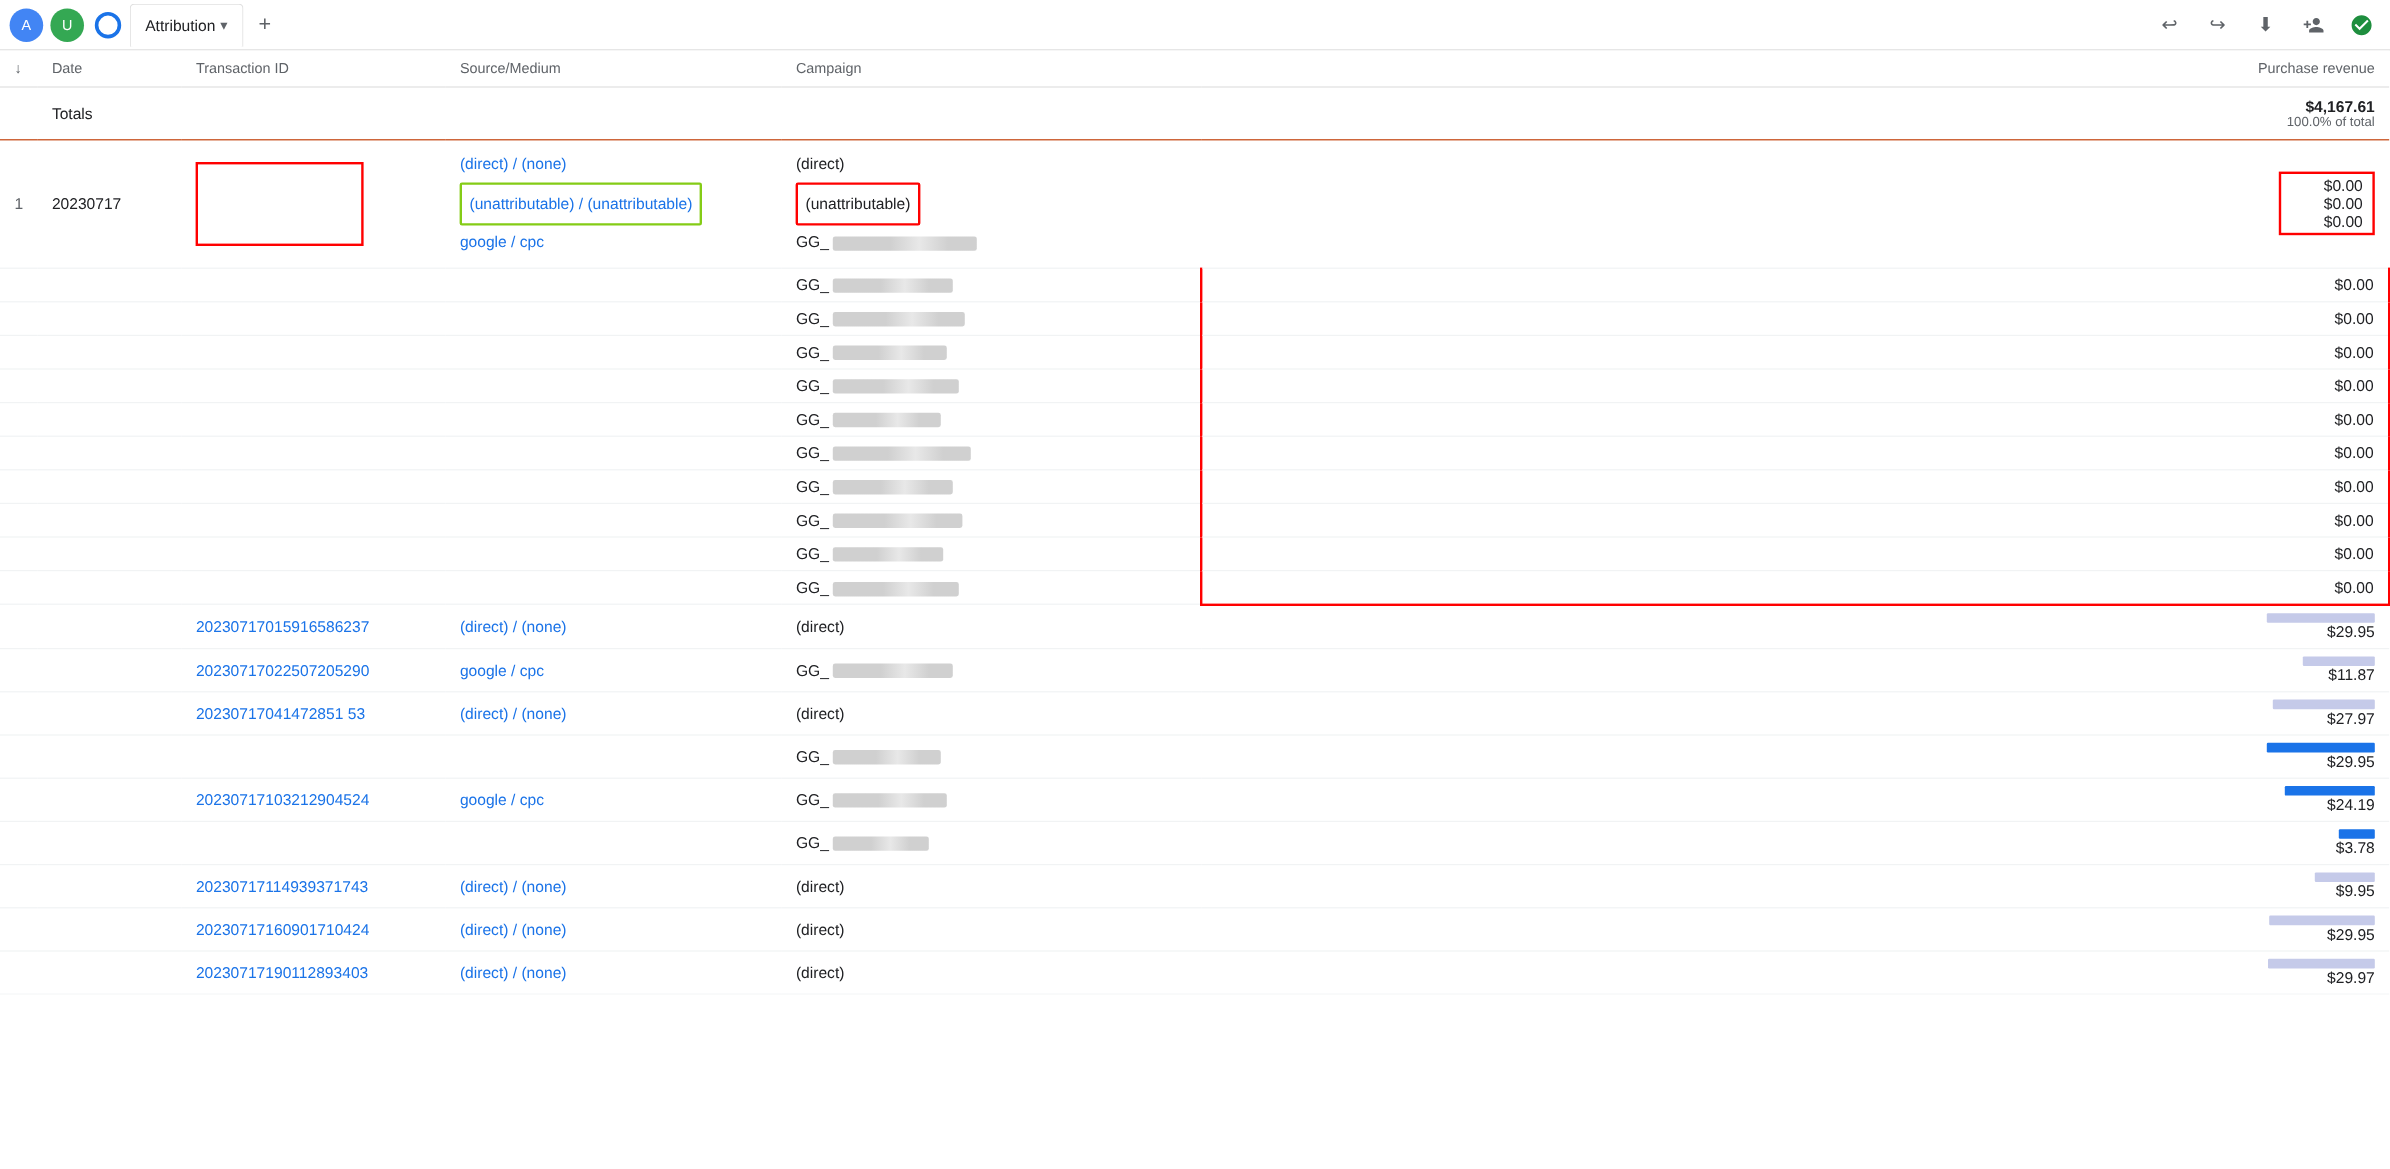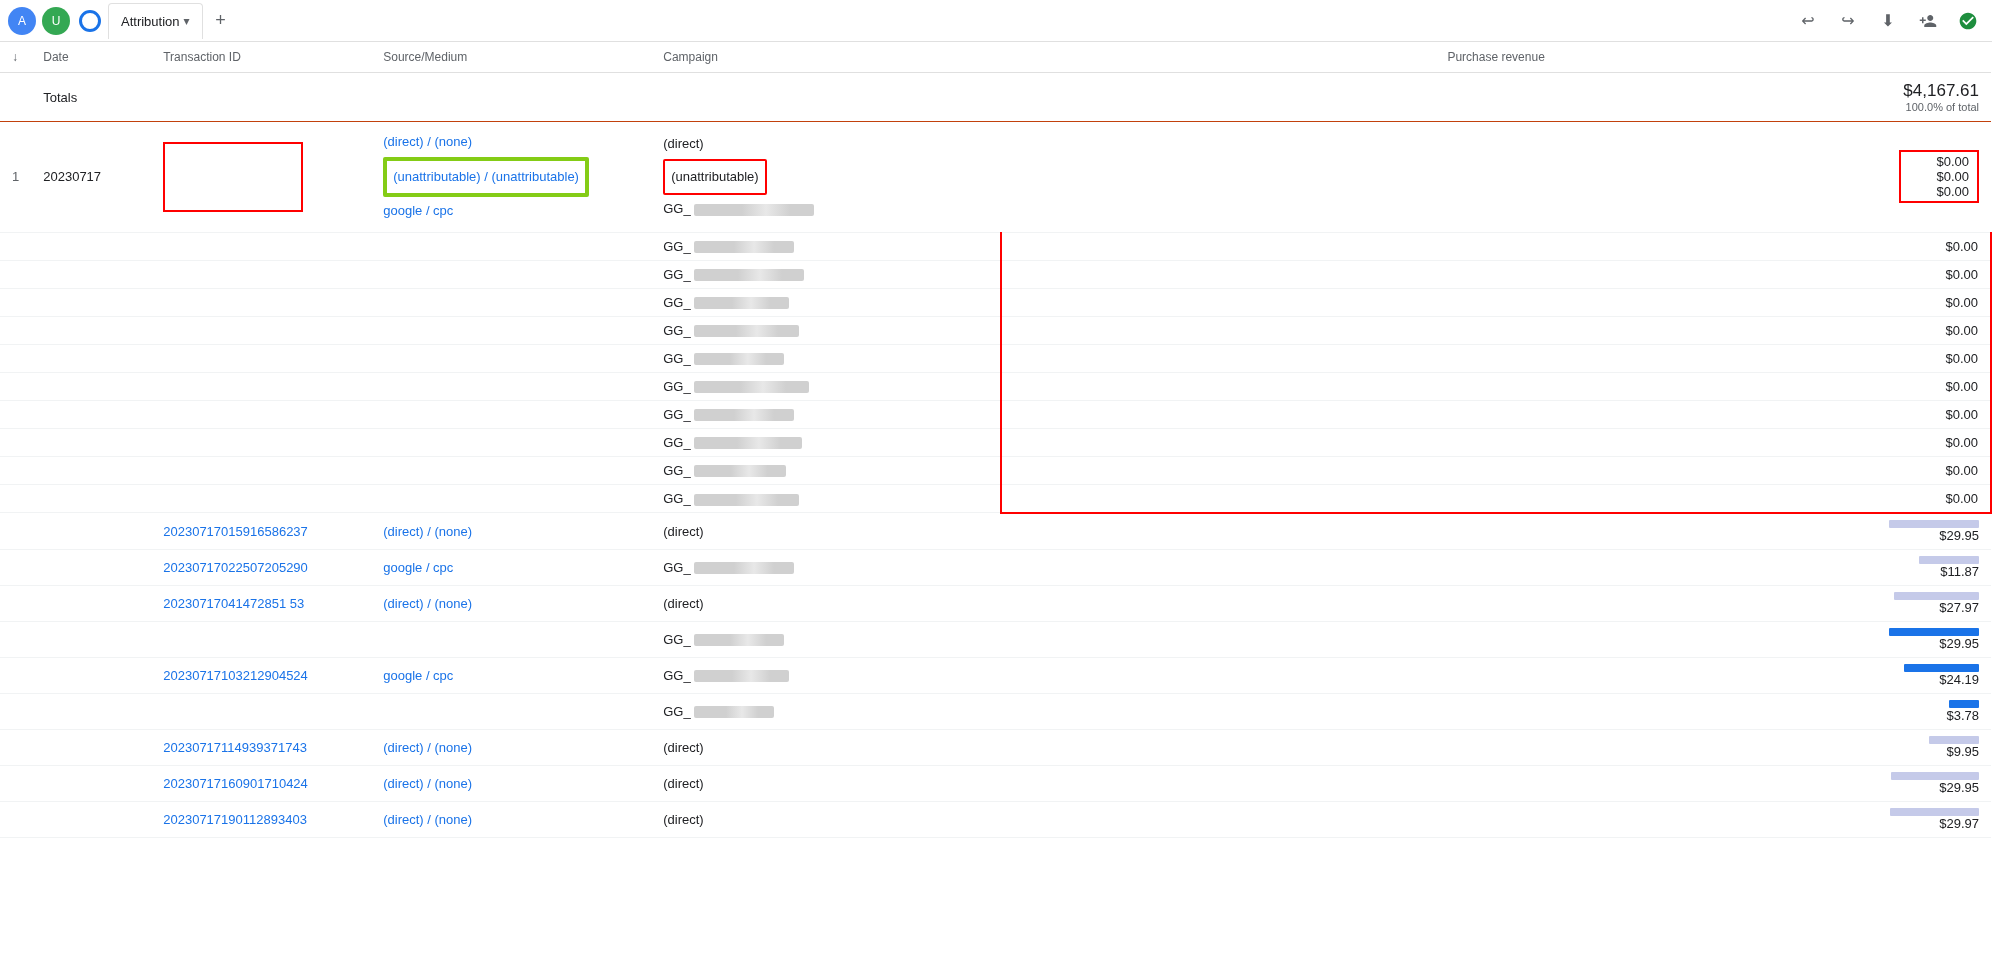--- a/index.html
+++ b/index.html
@@ -94,22 +94,22 @@
     .totals-row td {
       font-weight: 500;
       font-size: 13px;
       padding: 8px 12px;
       border-bottom: 1px solid #c2410c;
     }
     .revenue-cell {
       text-align: right;
     }
     .revenue-main {
-      font-size: 17px;
-      font-weight: 400;
+      font-size: 13px;
+      font-weight: 700;
     }
     .revenue-sub {
       font-size: 11px;
       color: #5f6368;
     }
     .link-text { color: #1a73e8; }
     .highlighted-box {
       border: 2px solid red;
       padding: 2px 6px;
       display: inline-block;
@@ -180,21 +180,21 @@
   <table>
     <thead>
       <tr>
         <th style="width:30px;">
           <span>↓</span>
         </th>
         <th style="width:120px;">Date</th>
         <th style="width:220px;">Transaction ID</th>
         <th style="width:280px;">Source/Medium</th>
         <th style="width:350px;">Campaign</th>
-        <th style="text-align:center;">Purchase revenue</th>
+        <th style="text-align:right;">Purchase revenue</th>
       </tr>
     </thead>
     <tbody>
 
       <tr class="totals-row">
         <td></td>
         <td colspan="4"><span class="totals-label">Totals</span></td>
         <td class="revenue-cell">
           <div class="revenue-main">$4,167.61</div>
           <div class="revenue-sub">100.0% of total</div>
@@ -205,21 +205,21 @@
         <td><span class="row-num">1</span></td>
         <td>20230717</td>
         <td>
 
           <div style="border:2px solid red; width:140px; height:70px; display:block;"></div>
         </td>
         <td class="source-cell">
           <div style="line-height:2.2;">
             <div><span class="link-text">(direct) / (none)</span></div>
             <div>
-              <span class="link-text highlighted-box" style="border:4px solid #84cc16;text-align:center;">(unattributable) / (unattributable)</span>
+              <span class="link-text highlighted-box" style="border:2px solid #84cc16;text-align:center;">(unattributable) / (unattributable)</span>
             </div>
             <div><span class="link-text">google / cpc</span></div>
           </div>
         </td>
         <td class="campaign-cell">
           <div style="line-height:2.2;">
             <div>(direct)</div>
             <div><span class="highlighted-box" style="border:2px solid red;">(unattributable)</span></div>
             <div>GG_ <span class="blurred-cell" style="width:120px;"></span></div>
           </div>

